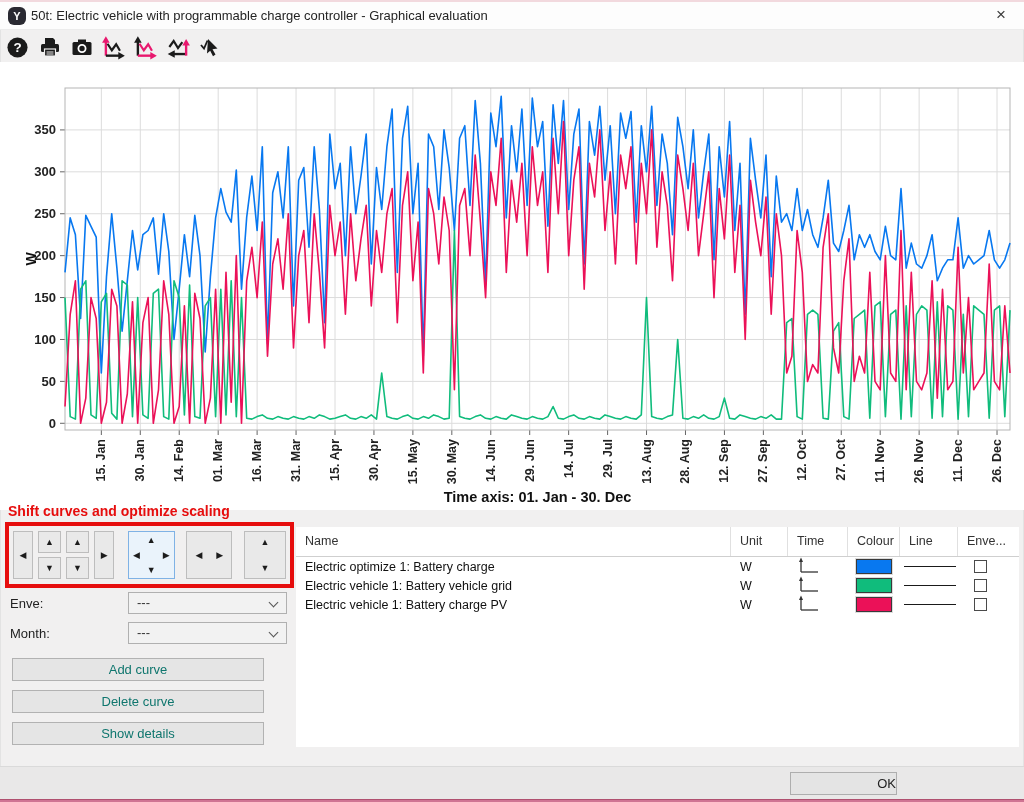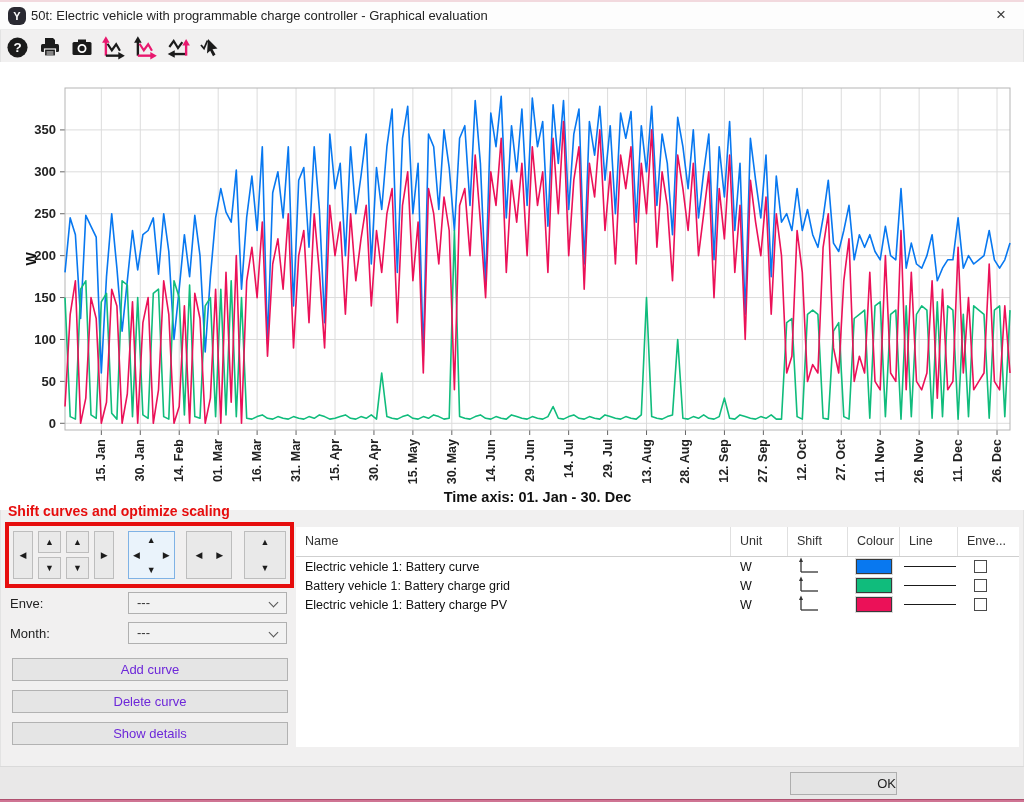--- a/index.html
+++ b/index.html
@@ -42,22 +42,22 @@
   .compass .c-left { left:4px; top:50%; transform:translateY(-50%); }
   .compass .c-right { right:4px; top:50%; transform:translateY(-50%); }
   .abtn.pair-h { width:48px; height:48px; gap:14px; }
   .abtn.pair-v { width:44px; height:48px; flex-direction:column; gap:16px; }
 
   .field-label { position:absolute; left:10px; font-size:13px; color:#222; }
   .combo { position:absolute; left:128px; width:159px; height:22px; background:#f2f2f2; border:1px solid #b0b0b0;
            font-size:13px; color:#333; line-height:20px; padding-left:8px; cursor:pointer; }
   .combo .chev { position:absolute; right:9px; top:6px; width:7px; height:7px; border-right:1.6px solid #555;
                  border-bottom:1.6px solid #555; transform:rotate(45deg); }
-  .push-btn { position:absolute; left:12px; width:276px; height:23px; background:#e5e5e5; border:1px solid #b2b2b2;
-              font-size:13px; color:#6d28d9; text-align:center; line-height:21px; cursor:pointer; }
+  .push-btn { position:absolute; left:12px; width:252px; height:23px; background:#e5e5e5; border:1px solid #b2b2b2;
+              font-size:13px; color:#0f766e; text-align:center; line-height:21px; cursor:pointer; }
 
   
   .curve-table { position:absolute; left:296px; top:527px; width:723px; height:220px; background:#ffffff; font-size:12.5px; color:#111; }
   .thead { display:grid; grid-template-columns:435px 57px 60px 52px 58px 61px; height:30px; border-bottom:1px solid #cfcfcf; }
   .thead .th { line-height:29px; padding-left:9px; color:#333; border-right:1px solid #e0e0e0; overflow:hidden; white-space:nowrap; }
   .thead .th:last-child { border-right:none; }
   .trow { display:grid; grid-template-columns:435px 57px 60px 52px 58px 61px; height:19px; align-items:center; }
   .trow .td { padding-left:9px; white-space:nowrap; overflow:hidden; }
   .swatch { width:36px; height:15px; border:1px solid #3a3a3a; box-shadow:0 0 0 1px #dcdcdc; margin-left:8px; }
   .linesample { width:52px; height:0; border-top:1.6px solid #1a1a1a; margin-left:4px; }
@@ -303,41 +303,41 @@
   </div>
 
   <div class="push-btn" style="top:658px">Add curve</div>
   <div class="push-btn" style="top:722px">Show details</div>
   <div class="push-btn" style="top:690px">Delete curve</div>
 
   <div class="curve-table">
     <div class="thead">
       <div class="th">Name</div>
       <div class="th">Unit</div>
-      <div class="th">Shift</div>
+      <div class="th">Time</div>
       <div class="th">Colour</div>
       <div class="th">Line</div>
       <div class="th">Enve...</div>
     </div>
 
     <div class="trow">
-      <div class="td">Electric vehicle 1: Battery curve</div>
+      <div class="td">Electric optimize 1: Battery charge</div>
       <div class="td">W</div>
       <div class="td"><svg width="24" height="17" viewBox="0 0 24 17">
             <polygon points="4,0.5 2,5 6,5" fill="#333"></polygon>
             <line x1="4" y1="3" x2="4" y2="15" stroke="#333" stroke-width="1.3"></line>
             <line x1="4" y1="15" x2="21" y2="15" stroke="#333" stroke-width="1.3"></line>
           </svg></div>
       <div class="swatch" style="background: rgb(8, 120, 240);"></div>
       <div class="linesample"></div>
       <div class="cbox"></div>
     </div>
 
     <div class="trow">
-      <div class="td">Battery vehicle 1: Battery charge grid</div>
+      <div class="td">Electric vehicle 1: Battery vehicle grid</div>
       <div class="td">W</div>
       <div class="td"><svg width="24" height="17" viewBox="0 0 24 17">
             <polygon points="4,0.5 2,5 6,5" fill="#333"></polygon>
             <line x1="4" y1="3" x2="4" y2="15" stroke="#333" stroke-width="1.3"></line>
             <line x1="4" y1="15" x2="21" y2="15" stroke="#333" stroke-width="1.3"></line>
           </svg></div>
       <div class="swatch" style="background: rgb(16, 188, 124);"></div>
       <div class="linesample"></div>
       <div class="cbox"></div>
     </div>

